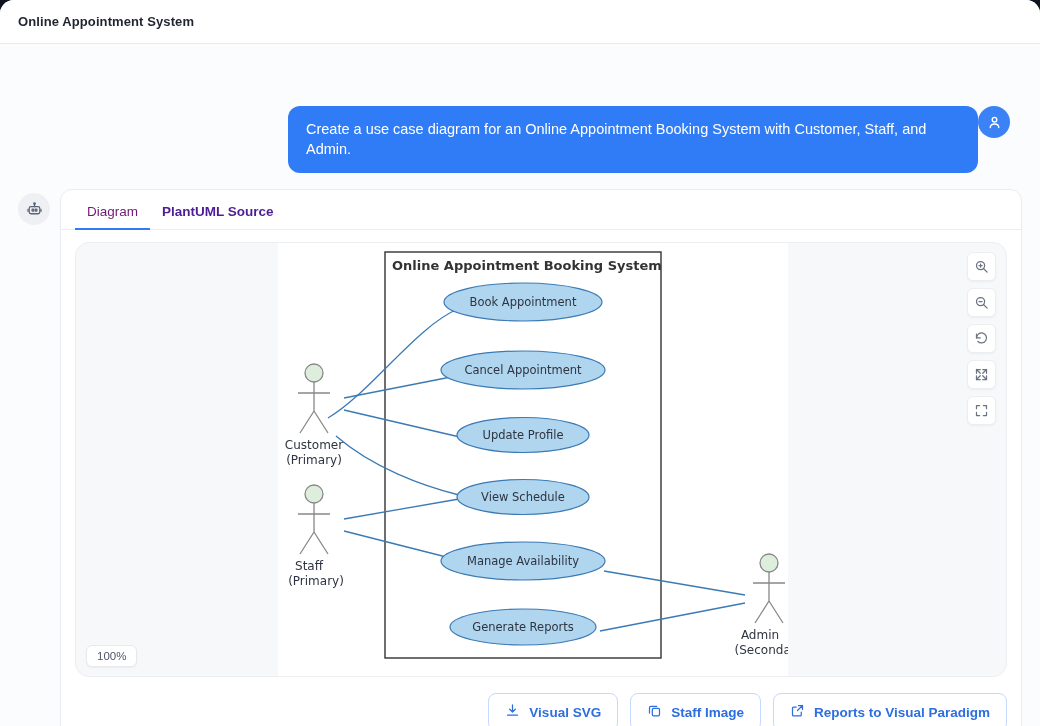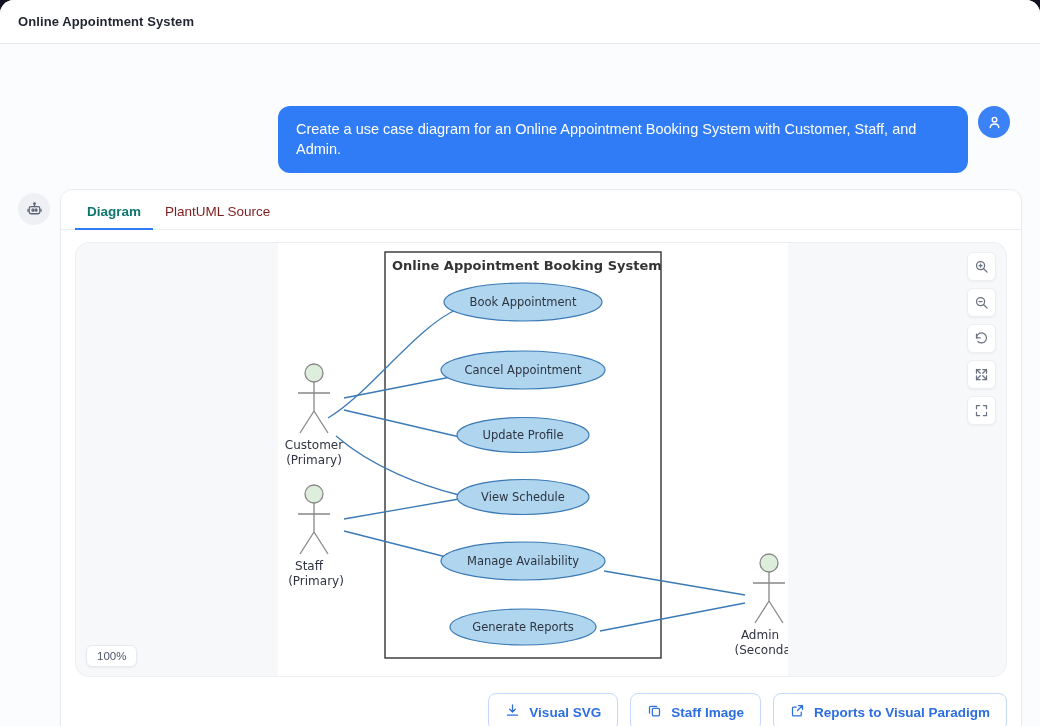--- a/index.html
+++ b/index.html
@@ -44,21 +44,20 @@
     height: 682px;
     background: #fbfcfd;
     padding: 18px 18px 0 18px;
   }
 
   
   .msg-user-row {
     display: flex;
     align-items: flex-start;
     justify-content: flex-end;
-    gap: 10px;
     margin-top: 44px;
     padding-right: 12px;
   }
   .avatar-user {
     width: 32px; height: 32px;
     border-radius: 50%;
     background: #3b82f6;
     display: flex; align-items: center; justify-content: center;
     flex: 0 0 auto;
   }
@@ -100,28 +99,29 @@
   
   .tabs {
     display: flex;
     gap: 0;
     border-bottom: 1px solid #e9ecf1;
     padding: 0 14px;
   }
   .tab {
     font-size: 13.5px;
     padding: 14px 12px 9px 12px;
-    color: #7f1d1d;
+    color: #4c1d95;
     cursor: pointer;
     border-bottom: 2px solid transparent;
     margin-bottom: -1px;
+    font-weight: bold;
   }
   .tab.active {
-    color: #0f766e;
-    font-weight: 700;
+    color: #701a75;
+    font-weight: 400;
     border-bottom-color: #2f7cf6;
   }
 
   
   .viewer {
     position: relative;
     margin: 12px 14px 0 14px;
     height: 435px;
     background: #f7f8fa;
     border: 1px solid #eceef2;

